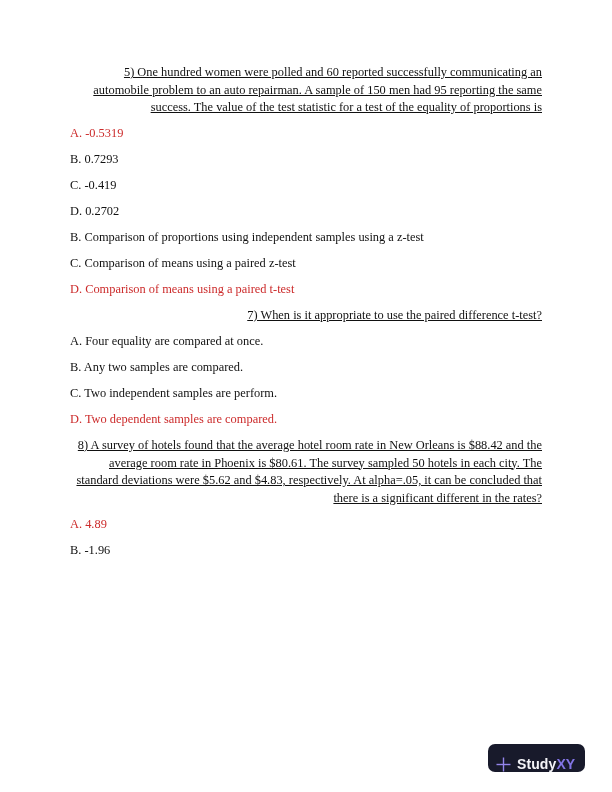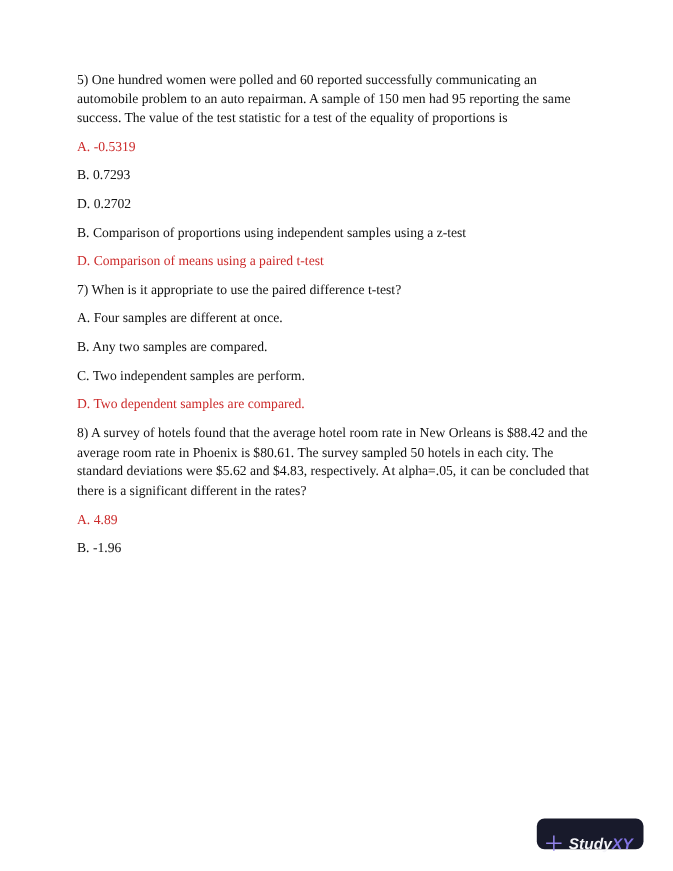--- a/index.html
+++ b/index.html
@@ -22,43 +22,43 @@
     top: 64px;
     width: 472px;
   }
   .question-block {
     margin: 0;
   }
   .q-text {
     font-size: 12.4px;
     line-height: 17.5px;
     margin: 0 0 8.5px 0;
-    text-align: left;
+    text-align: right;
+    text-decoration: underline;
   }
   .option {
     font-size: 12.4px;
     line-height: 17.5px;
     margin: 0 0 8.5px 0;
   }
   .option[data-correct="true"] {
     color: #cc2b2b;
   }
   .logo-badge {
     position: absolute;
     left: 488px;
     top: 744px;
     height: 28px;
     background: #181a2b;
     border-radius: 7px;
     display: flex;
-    align-items: flex-start;
+    align-items: flex-end;
     padding: 15px 10px 0 8px;
     box-sizing: border-box;
     font-family: "Liberation Sans", sans-serif;
-    font-style: italic;
   }
   .logo-plus {
     width: 15px;
     height: 15px;
     margin-right: 6px;
     display: inline-block;
     flex: 0 0 auto;
   }
   .logo-word {
     font-size: 14px;
@@ -72,31 +72,33 @@
 </head>
 <body>
 
 <div class="page">
   <div class="content">
 
     <div class="question-block">
       <p class="q-text">5) One hundred women were polled and 60 reported successfully communicating an automobile problem to an auto repairman. A sample of 150 men had 95 reporting the same success. The value of the test statistic for a test of the equality of proportions is</p>
       <p class="option" data-correct="true">A. -0.5319</p>
       <p class="option" data-correct="false">B. 0.7293</p>
+      <p class="option" data-correct="false">C. -0.419</p>
       <p class="option" data-correct="false">D. 0.2702</p>
     </div>
 
     <div class="question-block">
       <p class="option" data-correct="false">B. Comparison of proportions using independent samples using a z-test</p>
+      <p class="option" data-correct="false">C. Comparison of means using a paired z-test</p>
       <p class="option" data-correct="true">D. Comparison of means using a paired t-test</p>
     </div>
 
     <div class="question-block">
       <p class="q-text">7) When is it appropriate to use the paired difference t-test?</p>
-      <p class="option" data-correct="false">A. Four samples are different at once.</p>
+      <p class="option" data-correct="false">A. Four equality are compared at once.</p>
       <p class="option" data-correct="false">B. Any two samples are compared.</p>
       <p class="option" data-correct="false">C. Two independent samples are perform.</p>
       <p class="option" data-correct="true">D. Two dependent samples are compared.</p>
     </div>
 
     <div class="question-block">
       <p class="q-text">8) A survey of hotels found that the average hotel room rate in New Orleans is $88.42 and the average room rate in Phoenix is $80.61. The survey sampled 50 hotels in each city. The standard deviations were $5.62 and $4.83, respectively. At alpha=.05, it can be concluded that there is a significant different in the rates?</p>
       <p class="option" data-correct="true">A. 4.89</p>
       <p class="option" data-correct="false">B. -1.96</p>
     </div>

